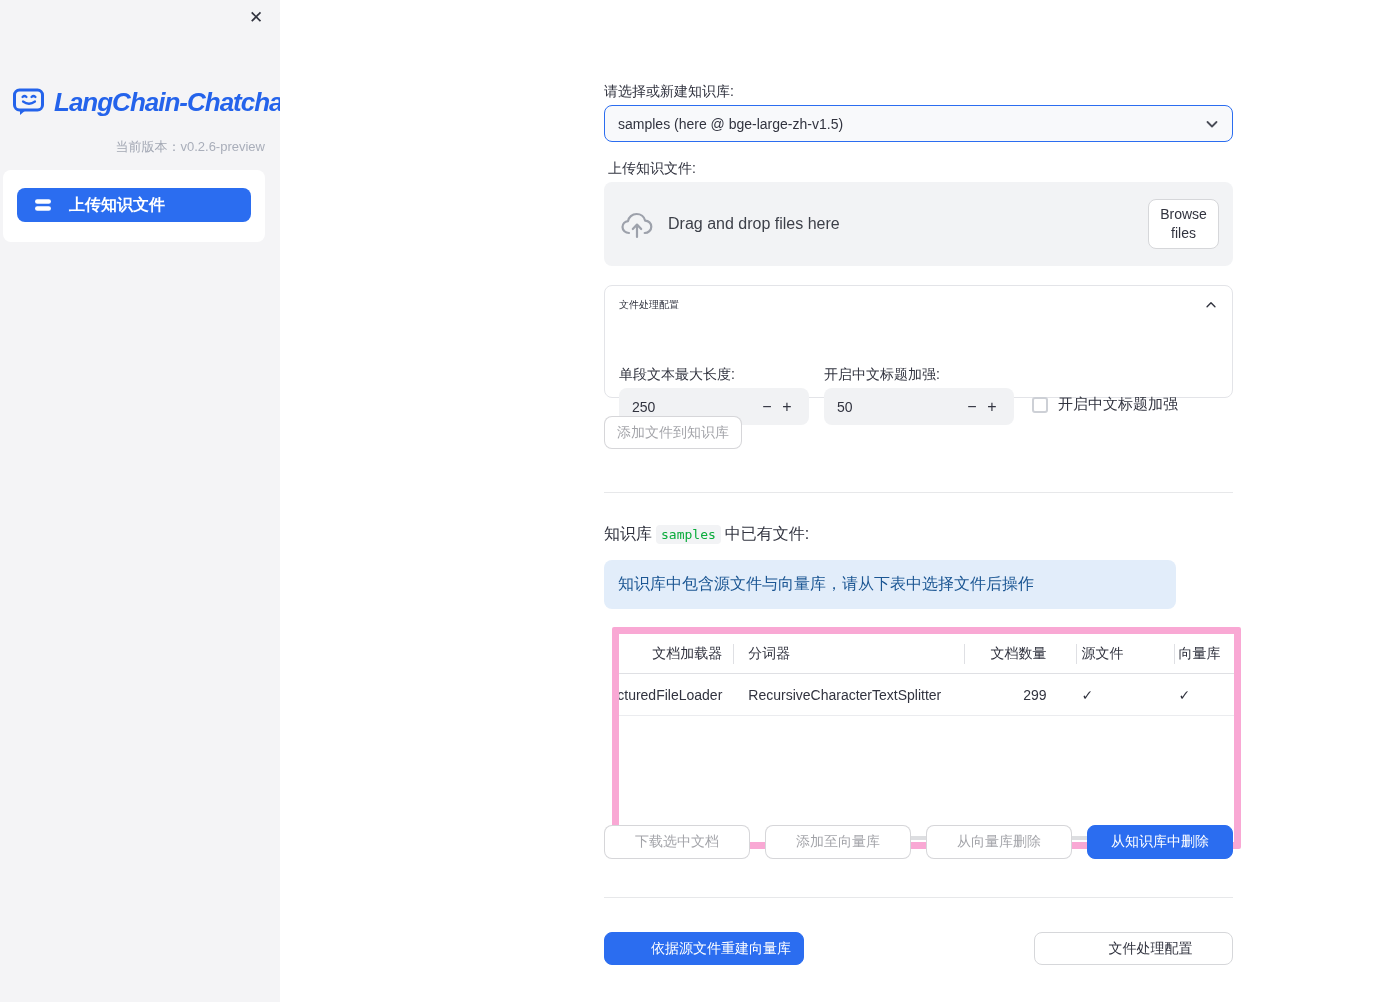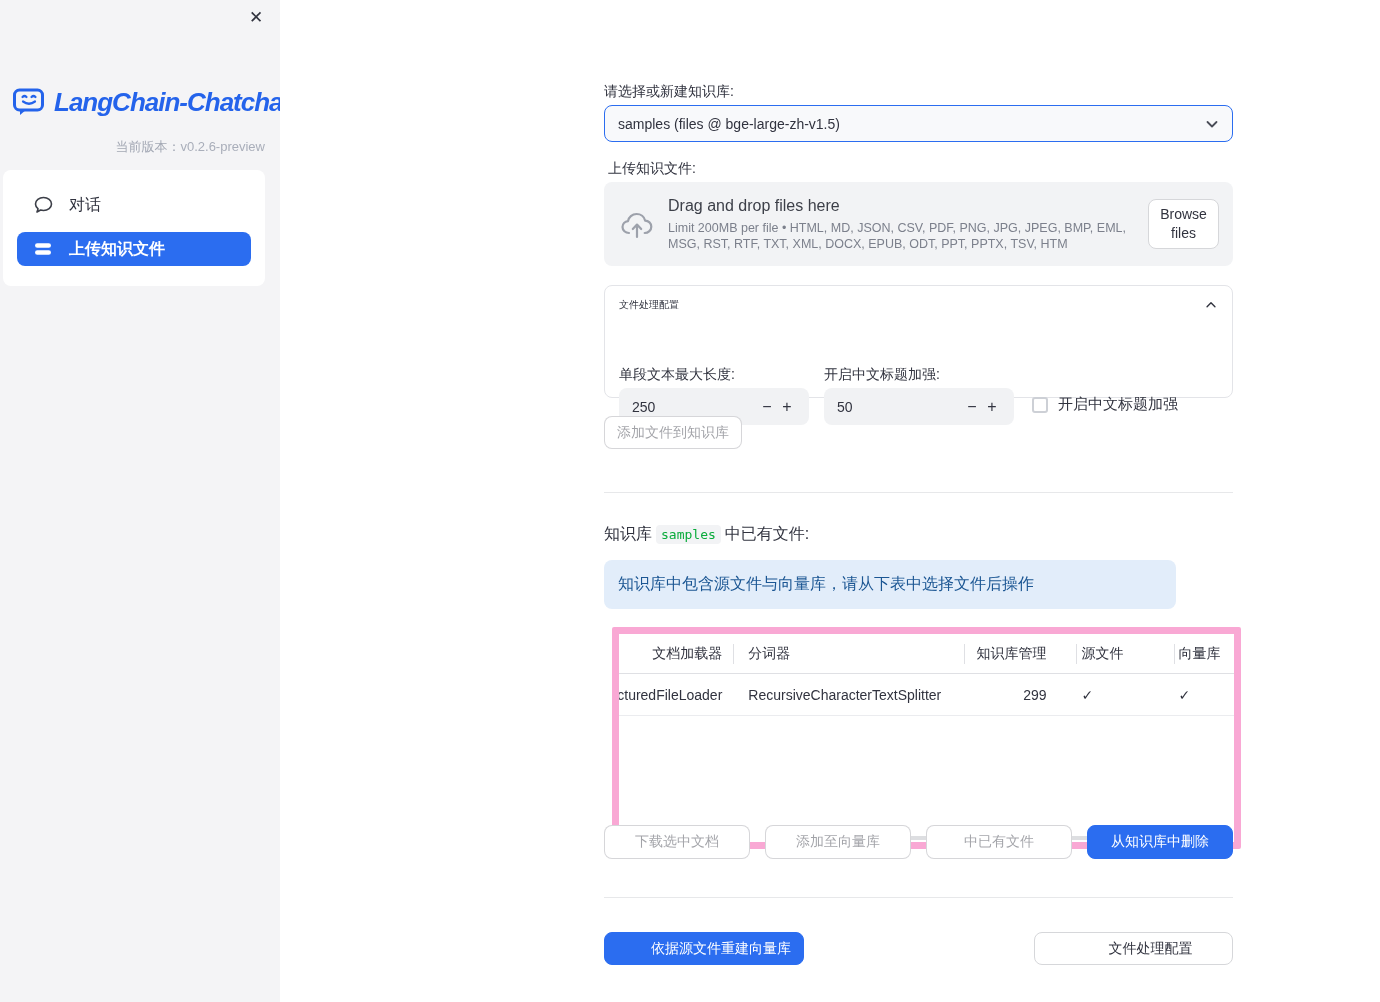--- a/index.html
+++ b/index.html
@@ -103,65 +103,56 @@
       </svg>
     </span>
     <span class="logo-text">LangChain-Chatchat</span>
   </div>
 
   <div class="version">
     <span class="ver-label">当前版本：</span><span>v0.2.6-preview</span>
   </div>
 
   <div class="nav-card">
-    <div class="nav-item">
-      <span class="nav-icon">
-        <svg width="19" height="18" viewBox="0 0 19 18" fill="none">
-          <path d="M9.5 1.5 c4.4 0 8 2.9 8 6.5 s-3.6 6.5 -8 6.5 c-1 0 -2 -.15 -2.9 -.42 L3 16 l1.1 -3.2 C2.5 11.6 1.5 9.9 1.5 8 c0 -3.6 3.6 -6.5 8 -6.5 Z" stroke="#3c3f48" stroke-width="1.6" stroke-linejoin="round"></path>
-        </svg>
-      </span>
-      <span>对话</span>
-    </div>
     <div class="nav-item active">
       <span class="nav-icon">
         <svg width="18" height="18" viewBox="0 0 18 18" fill="none">
           <rect x="1" y="3.2" width="16" height="4.6" rx="2.3" fill="#ffffff"></rect>
           <rect x="1" y="10.2" width="16" height="4.6" rx="2.3" fill="#ffffff"></rect>
         </svg>
       </span>
       <span>上传知识文件</span>
     </div>
   </div>
 </div>
 
 <div class="main">
 
   <div class="abs small-label" style="left:324px; top:83px;">请选择或新建知识库:</div>
 
   <div class="abs selectbox">
-    <span class="sel-value">samples (files @ bge-large-zh-v1.5)</span>
+    <span class="sel-value">samples (here @ bge-large-zh-v1.5)</span>
     <span style="display:flex;">
       <svg width="16" height="16" viewBox="0 0 16 16" fill="none">
         <path d="M3.5 6 L8 10.5 L12.5 6" stroke="#4a4d57" stroke-width="1.8" stroke-linecap="round" stroke-linejoin="round"></path>
       </svg>
     </span>
   </div>
 
   <div class="abs small-label" style="left:328px; top:160px;">上传知识文件:</div>
 
   <div class="abs dropzone">
     <span style="display:flex;">
       <svg width="34" height="30" viewBox="0 0 34 30" fill="none">
         <path d="M9 24 c-3.6 0 -6.5 -2.7 -6.5 -6 c0 -3 2.4 -5.5 5.5 -5.9 c.6 -4 4.2 -7.1 8.6 -7.1 c4.2 0 7.7 2.8 8.5 6.6 c3.4 .1 6.2 2.7 6.2 6.1 c0 3.4 -3 6.3 -6.6 6.3" stroke="#9da1ab" stroke-width="2.2" stroke-linecap="round" stroke-linejoin="round"></path>
         <path d="M17 28 L17 16 M12.8 20 L17 15.6 L21.2 20" stroke="#9da1ab" stroke-width="2.2" stroke-linecap="round" stroke-linejoin="round"></path>
       </svg>
     </span>
     <div class="dz-texts">
       <div class="dz-title">Drag and drop files here</div>
-      <div class="dz-hint">Limit 200MB per file • HTML, MD, JSON, CSV, PDF, PNG, JPG, JPEG, BMP, EML, MSG, RST, RTF, TXT, XML, DOCX, EPUB, ODT, PPT, PPTX, TSV, HTM</div>
     </div>
     <button class="browse-btn">Browse files</button>
   </div>
 
   <div class="abs expander">
     <div class="exp-header">
       <span class="exp-title">文件处理配置</span>
       <span style="display:flex;">
         <svg width="14" height="14" viewBox="0 0 16 16" fill="none">
           <path d="M3.5 10 L8 5.5 L12.5 10" stroke="#31333f" stroke-width="1.6" stroke-linecap="round" stroke-linejoin="round"></path>
@@ -197,40 +188,40 @@
   <div class="abs kb-line">
     <span>知识库</span><code class="inline-code">samples</code><span>中已有文件:</span>
   </div>
 
   <div class="abs info-banner">知识库中包含源文件与向量库，请从下表中选择文件后操作</div>
 
   <div class="abs table">
     <div class="thead">
       <div class="cell c1">文档加载器</div>
       <div class="cell c2">分词器</div>
-      <div class="cell c3">知识库管理</div>
+      <div class="cell c3">文档数量</div>
       <div class="cell c4">源文件</div>
       <div class="cell c5">向量库</div>
       <span class="vsep" style="left:114px;"></span>
       <span class="vsep" style="left:345px;"></span>
       <span class="vsep" style="left:457px;"></span>
       <span class="vsep" style="left:555px;"></span>
     </div>
     <div class="trow">
       <div class="cell c1">UnstructuredFileLoader</div>
       <div class="cell c2">RecursiveCharacterTextSplitter</div>
       <div class="cell c3">299</div>
       <div class="cell c4">✓</div>
       <div class="cell c5">✓</div>
     </div>
     <span class="hscroll-thumb"></span>
   </div>
 
   <button class="abs btn disabled action-btn" style="left:324px;">下载选中文档</button>
   <button class="abs btn disabled action-btn" style="left:485px;">添加至向量库</button>
-  <button class="abs btn disabled action-btn" style="left:646px;">中已有文件</button>
+  <button class="abs btn disabled action-btn" style="left:646px;">从向量库删除</button>
   <button class="abs btn primary action-btn" style="left:807px;">从知识库中删除</button>
 
   <div class="abs divider" style="top:897px;"></div>
 
   <button class="abs btn primary footer-btn" style="left:324px; width:200px;">依据源文件重建向量库</button>
   <button class="abs btn secondary footer-btn" style="left:754px; width:199px;">文件处理配置</button>
 </div>
 
 </body></html>

